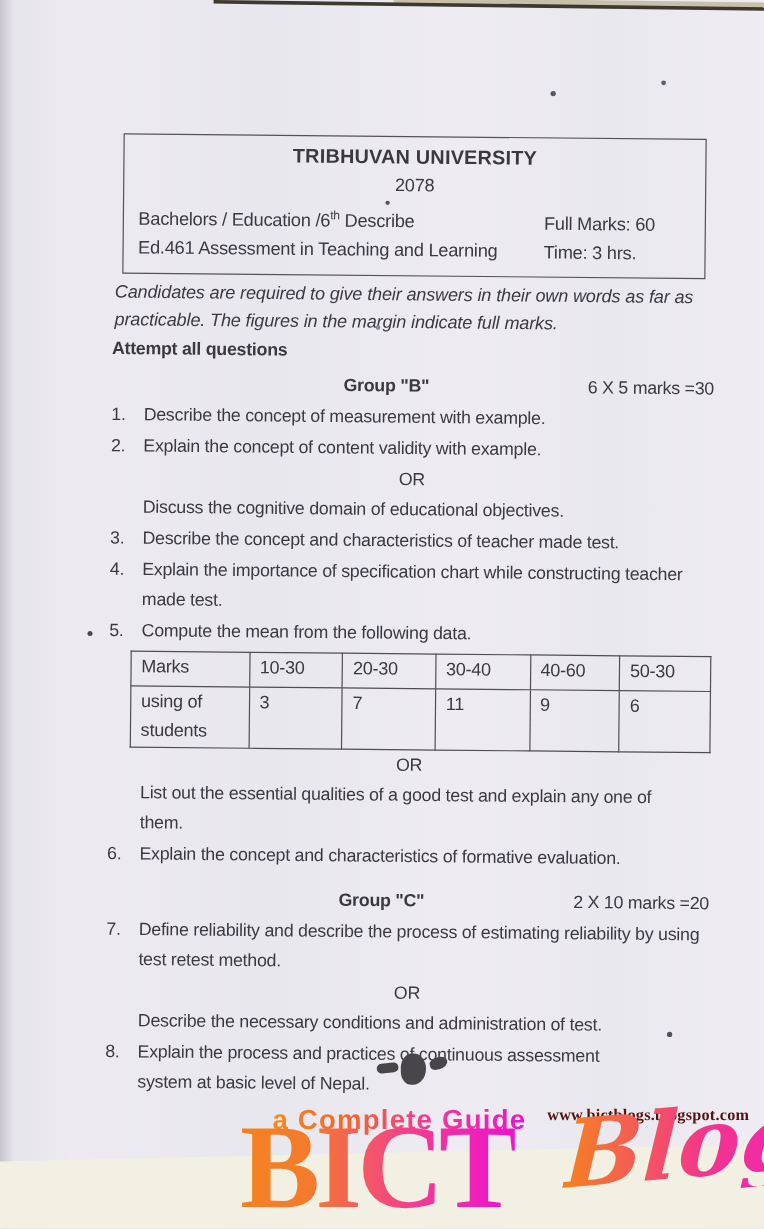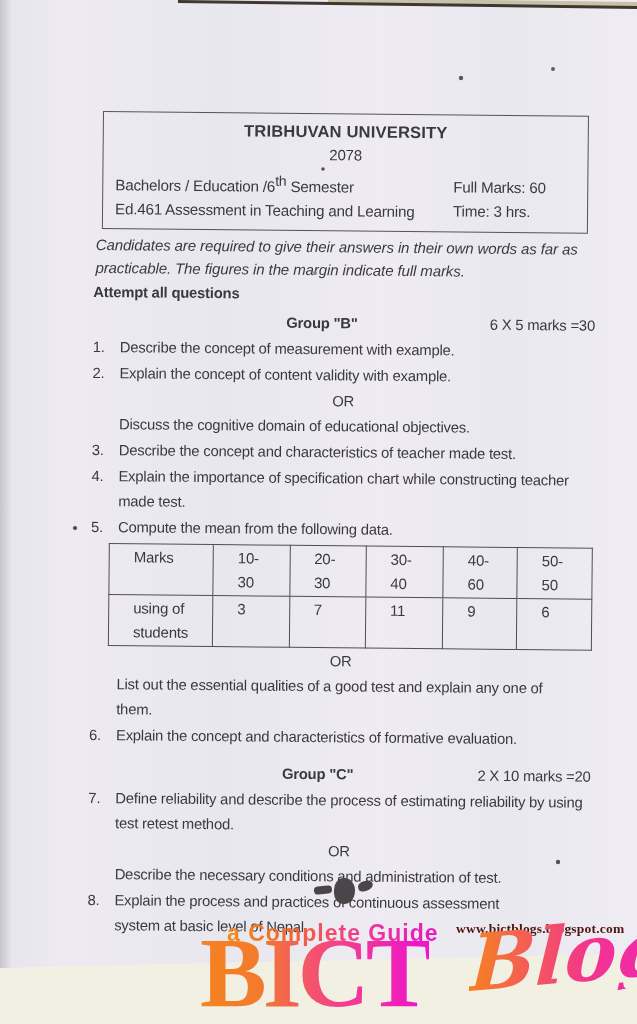--- a/index.html
+++ b/index.html
@@ -15,37 +15,37 @@
   
   .content{position:absolute;left:0;top:111px;width:637px;padding:0 40px 0 95px;box-sizing:border-box;
     transform:rotate(.55deg);transform-origin:100px 0;font-size:14.8px;letter-spacing:-.2px;line-height:25px;}
   .hbox{margin:0 8px;border:1.6px solid #55525a;padding:6px 12px 7px;}
   .hb-title{text-align:center;font-weight:bold;font-size:16.5px;letter-spacing:.2px;line-height:22px;}
   .hb-year{text-align:center;font-size:15px;margin-top:3px;line-height:20px;}
   .hb-cols{display:flex;margin-top:4px;}
   .hb-left{flex:1;}
   .hb-right{width:122px;padding-top:5px;}
   .hb-line{line-height:24px;font-size:15.2px;}
-  sup{font-size:14px;}
+  sup{font-size:10px;}
   .rubric{font-style:italic;line-height:23px;margin:4px -8px 0 2px;font-size:15px;letter-spacing:-.1px;}
   .attempt{font-weight:bold;line-height:24px;margin-top:1px;}
   .group-row{position:relative;text-align:center;line-height:24px;margin-top:5px;margin-bottom:2px;}
   .group-title{font-weight:bold;margin-left:-44px;}
   .group-marks{position:absolute;right:0;top:0;}
   .gc{margin-top:12px;}
   .q{display:flex;line-height:25px;margin-top:1px;}
   .qn{flex:none;width:27px;}
   .qt{flex:1;}
   .qt.wide{margin-right:-10px;}
   .qt.w420{max-width:420px;}
   .or-line{text-align:center;line-height:24px;margin:1px 0;}
   .or-text{margin-left:27px;line-height:25px;}
   .or-text.w462{max-width:462px;}
   table.freq{border-collapse:collapse;margin:3px 0 1px 18px;table-layout:fixed;}
-  .freq td{border:1.4px solid #504d54;font-size:15px;padding:1px 24px;vertical-align:top;line-height:24px;letter-spacing:-.2px;overflow:hidden;}
+  .freq td{border:1.4px solid #504d54;font-size:15px;padding:1px 8px;vertical-align:top;line-height:24px;letter-spacing:-.2px;overflow:hidden;}
   .freq tr.hdr td{height:26px;}
   .freq tr.dat td{height:46px;}
   
   .blob{position:absolute;background:#49464a;}
   .blob-dash{left:314px;top:886px;width:18px;height:8px;border-radius:4px/3.5px;transform:rotate(-6deg);}
   .blob-big{left:334px;top:878px;width:21px;height:26px;border-radius:48% 52% 55% 45%;}
   .blob-small{left:358px;top:881px;width:15px;height:10px;border-radius:50% 50% 60% 40%;transform:rotate(-14deg);}
   .specks{position:absolute;left:0;top:0;width:2px;height:2px;border-radius:50%;
     box-shadow:460px 77px 0 1.2px #5a5560,552px 68px 0 1px #625d68,74px 527px 0 1.1px #4c4850,
     557px 861px 0 1.2px #55515b,314px 272px 0 1px #8d8894,322px 168px 0 .8px #55515b;}
@@ -75,21 +75,21 @@
     <div class="edge-line"></div>
   </div>
 
   <div class="content">
 
     <div class="hbox">
       <div class="hb-title">TRIBHUVAN UNIVERSITY</div>
       <div class="hb-year">2078</div>
       <div class="hb-cols">
         <div class="hb-left">
-          <div class="hb-line"><span>Bachelors / Education /6</span><sup>th</sup><span> Semester</span></div>
+          <div class="hb-line"><span>Bachelors / Education /6</span><sup>th</sup><span> Describe</span></div>
           <div class="hb-line">Ed.461 Assessment in Teaching and Learning</div>
         </div>
         <div class="hb-right">
           <div class="hb-line">Full Marks: 60</div>
           <div class="hb-line">Time: 3 hrs.</div>
         </div>
       </div>
     </div>
 
     <div class="rubric">Candidates are required to give their answers in their own words as far as practicable. The figures in the margin indicate full marks.</div>
@@ -132,21 +132,21 @@
           <col style="width:75px">
           <col style="width:76px">
         </colgroup>
       <tbody>
           <tr class="hdr">
         <td>Marks</td>
         <td>10-30</td>
         <td>20-30</td>
         <td>30-40</td>
         <td>40-60</td>
-        <td>50-50</td>
+        <td>50-30</td>
       </tr>
       <tr class="dat">
         <td>using of students</td>
         <td>3</td>
         <td>7</td>
         <td>11</td>
         <td>9</td>
         <td>6</td>
       </tr>
     </tbody>

